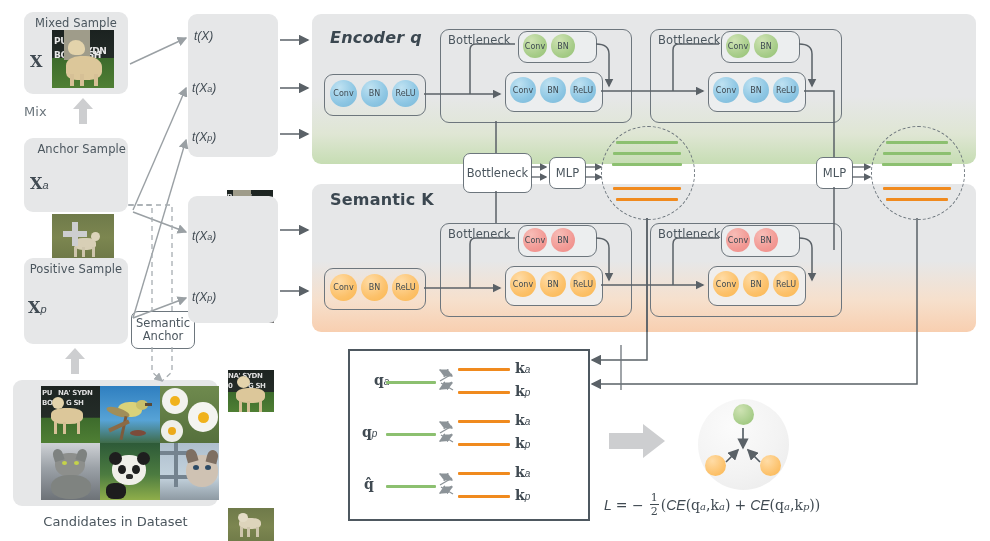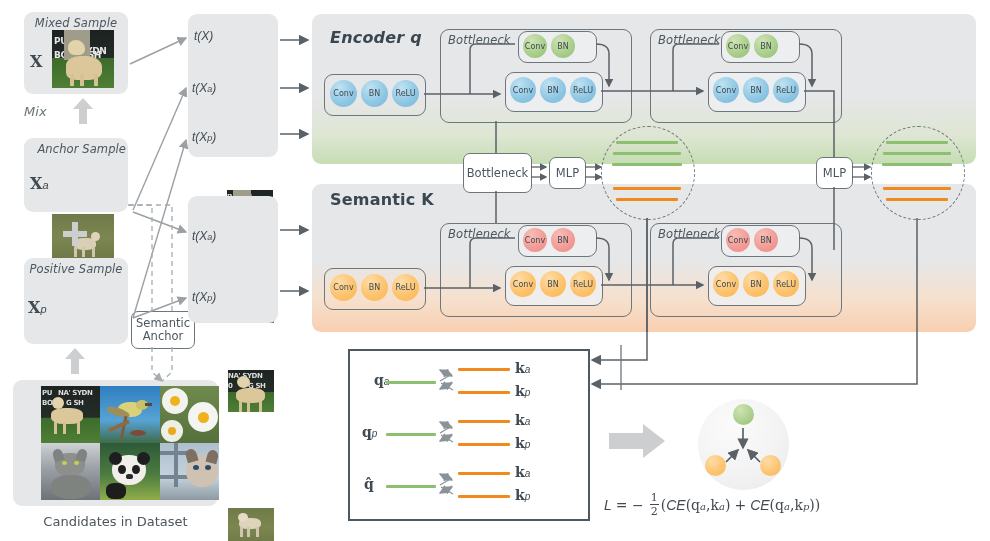--- a/index.html
+++ b/index.html
@@ -1,20 +1,20 @@
 <!DOCTYPE html>
 <html><head>
 <meta charset="utf-8">
 <style>
   html,body{margin:0;padding:0;background:#fff;}
   body{width:990px;height:541px;position:relative;overflow:hidden;
        font-family:"DejaVu Sans","Liberation Sans",sans-serif;color:#404a52;}
   .abs{position:absolute;}
   .panel{background:#e6e7e8;border-radius:9px;}
-  .lbl{font-size:11.5px;color:#4b565e;letter-spacing:.1px;font-style:italic;}
+  .lbl{font-size:11.5px;color:#4b565e;letter-spacing:.1px;}
   .imgbox{background:#888;overflow:hidden;position:relative;}
   .mathit{font-family:Liberation Sans, sans-serif;font-style:italic;}
   .mathb{font-family:"DejaVu Serif","Liberation Serif",serif;font-weight:bold;}
   .encTitle{font-size:16px;font-weight:bold;color:#3b4750;letter-spacing:.2px;}
   .rbox{border:1.4px solid #6d767d;border-radius:9px;position:absolute;background:transparent;}
   .circ{border-radius:50%;display:flex;align-items:center;justify-content:center;
         font-size:8px;color:#3f4a52;position:absolute;}
   .circ.blue{background:radial-gradient(circle at 35% 28%,#bfe2f2 0%,#8dc6e3 60%,#79b8d8 100%);}
   .circ.green{background:radial-gradient(circle at 35% 28%,#cfe3b4 0%,#a8cd8a 60%,#93c172 100%);}
   .circ.orange{background:radial-gradient(circle at 35% 28%,#ffdca6 0%,#fcc16a 60%,#fbb74f 100%);}

